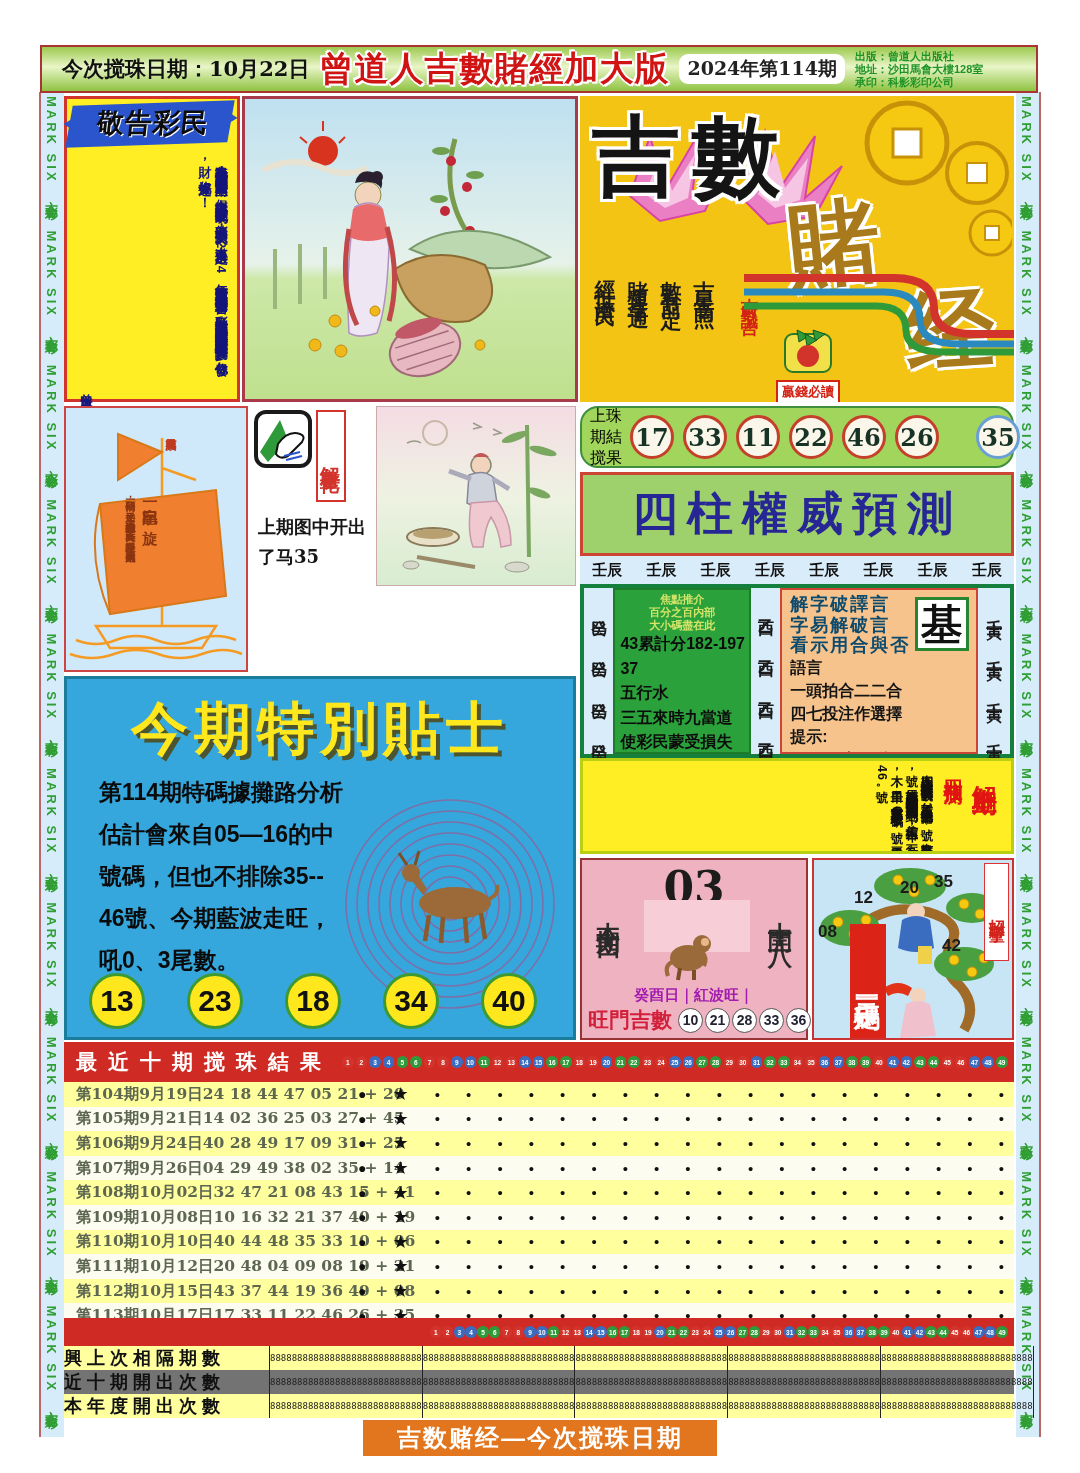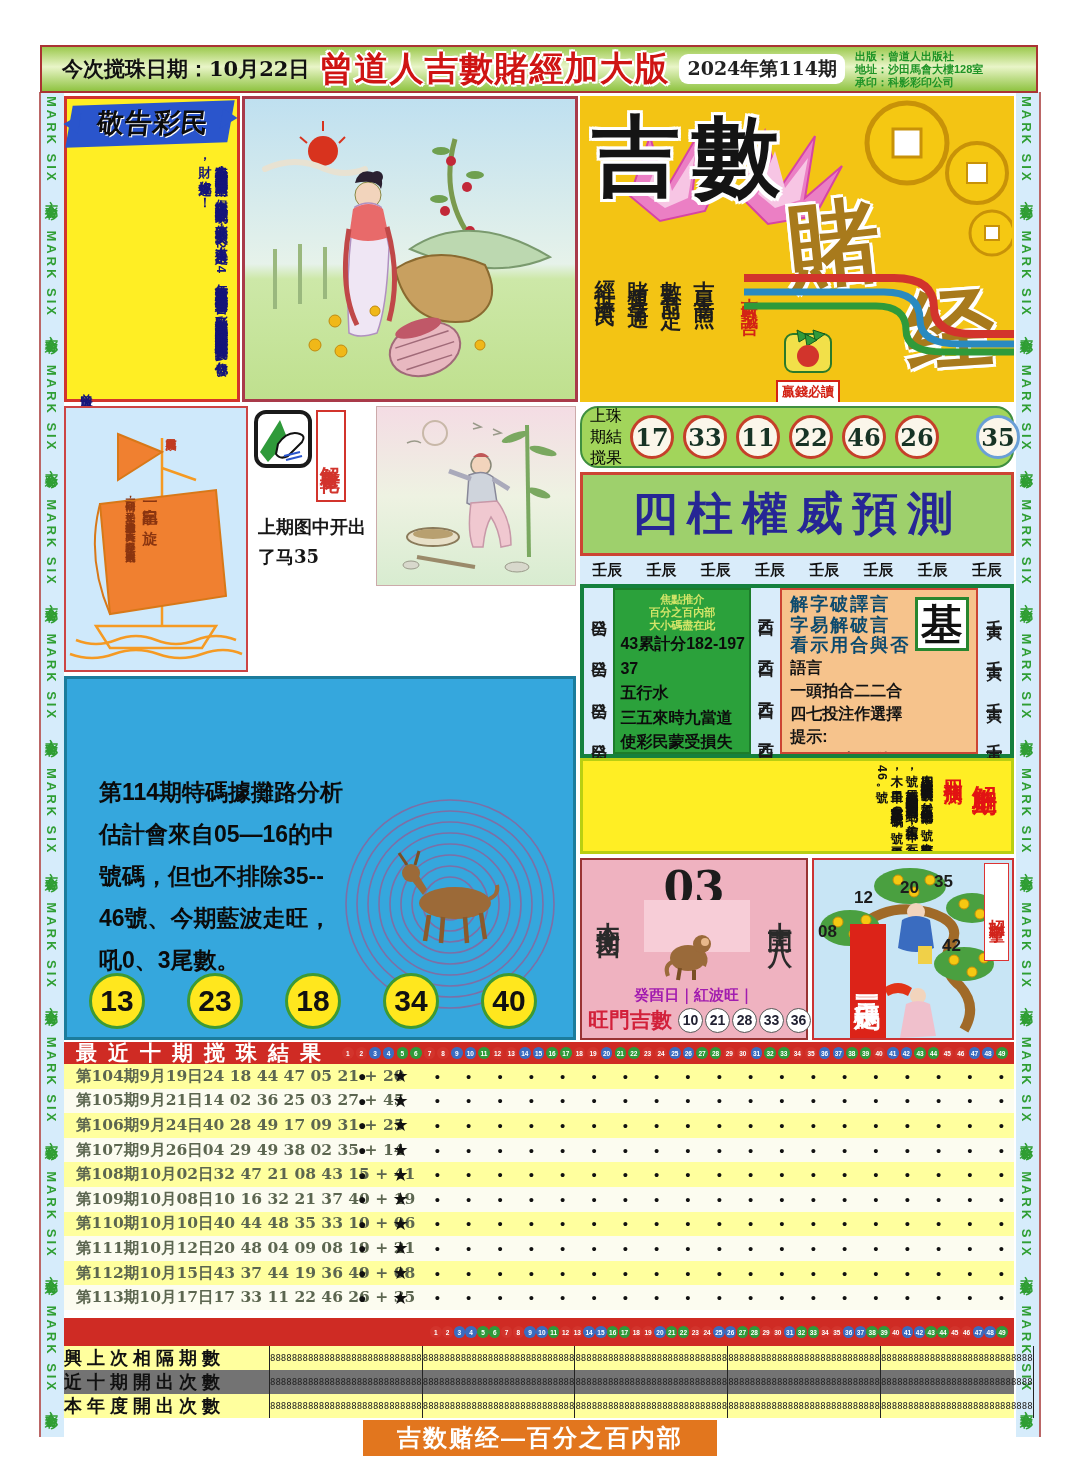--- a/index.html
+++ b/index.html
@@ -145,21 +145,21 @@
   .tb-title{position:absolute;right:3px;top:3px;width:25px;height:98px;background:#fff;border:1.5px solid #d33;
             writing-mode:vertical-rl;font:bold 16px "DejaVu Serif",serif;color:#d2241c;
             display:flex;align-items:center;justify-content:center;letter-spacing:3px}
   .tb-banner{position:absolute;left:36px;top:64px;width:36px;height:114px;background:#dc2318;
              writing-mode:vertical-rl;font:bold 26px "DejaVu Serif",serif;color:#fff;
              display:flex;align-items:center;justify-content:center;letter-spacing:3px}
   .tree-num{position:absolute;font:bold 17px "Liberation Sans",sans-serif;color:#1c1c1c}
 
   
   .rtable{position:absolute;left:64px;top:1042px;width:950px}
-  .rt-header{height:22px;background:#cf2b24;display:flex;align-items:center}
+  .rt-header{height:40px;background:#cf2b24;display:flex;align-items:center}
   .rt-title{font:bold 21px "Liberation Sans",sans-serif;color:#fff;letter-spacing:11px;padding-left:12px;white-space:nowrap}
   .ballrow{flex:1;display:flex;justify-content:space-between;align-items:center;padding:0 6px 0 10px}
   .mini-ball{width:11.5px;height:11.5px;border-radius:50%;color:#fff;font:bold 6.5px "Liberation Sans",sans-serif;
              display:flex;align-items:center;justify-content:center;flex:0 0 auto}
   .result-row{height:24.6px;display:flex;align-items:center;padding-left:12px}
   .result-row.odd{background:#ffff9e}.result-row.even{background:#fcfcf0}
   .result-text{width:282px;font:bold 15.5px "DejaVu Serif",serif;color:#5c6650;white-space:nowrap}
   .dots{flex:1;display:flex;justify-content:space-between;align-items:center;padding-right:10px;color:#111}
   .dot-big{font-size:14px}.dot-star{font-size:18px}.dot{font-size:15px}
 
@@ -399,20 +399,21 @@
       </div>
   </div>
 
   <div class="ystrip">
     <div class="ys-t1">解上期</div>
     <div class="ys-t2">四柱預測</div>
     <div class="ys-body">上期四柱中上柱庚辰中龍生肖的號，左柱乙未中兔生肖的33號，右柱辛巳中蛇生肖的號，累計分百四六正被本欄預測的百六七至百八七中到，信人生二百年，五行木，自千里，會當擊水三千里中號碼07號，三千里中平碼46號。</div>
   </div>
 
   <div class="tips">
+    <div class="tips-title">今期特別貼士</div>
     <div class="tips-lines">
         <div class="tip-line">第114期特碼據攤路分析</div>
         <div class="tip-line">估計會來自05—16的中</div>
         <div class="tip-line">號碼，但也不排除35--</div>
         <div class="tip-line">46號、今期藍波走旺，</div>
         <div class="tip-line">吼0、3尾數。</div>
       </div>
     <div class="tips-spiral">
       <svg width="226" height="226" viewBox="0 0 226 226">
         <g fill="none" stroke="#7d6fa6" stroke-width="1.6">
@@ -1007,15 +1008,15 @@
         <span class="stat-cells">
           <span class="stat-cell">8888888888888888888888888888</span>
           <span class="stat-cell">8888888888888888888888888888</span>
           <span class="stat-cell">8888888888888888888888888888</span>
           <span class="stat-cell">8888888888888888888888888888</span>
           <span class="stat-cell">8888888888888888888888888888</span>
         </span>
       </div>
     </div>
 
-  <div class="banner">吉数赌经—百分之百内部</div>
+  <div class="banner">吉数赌经—今次搅珠日期</div>
 
 </div>
 
 </body></html>

